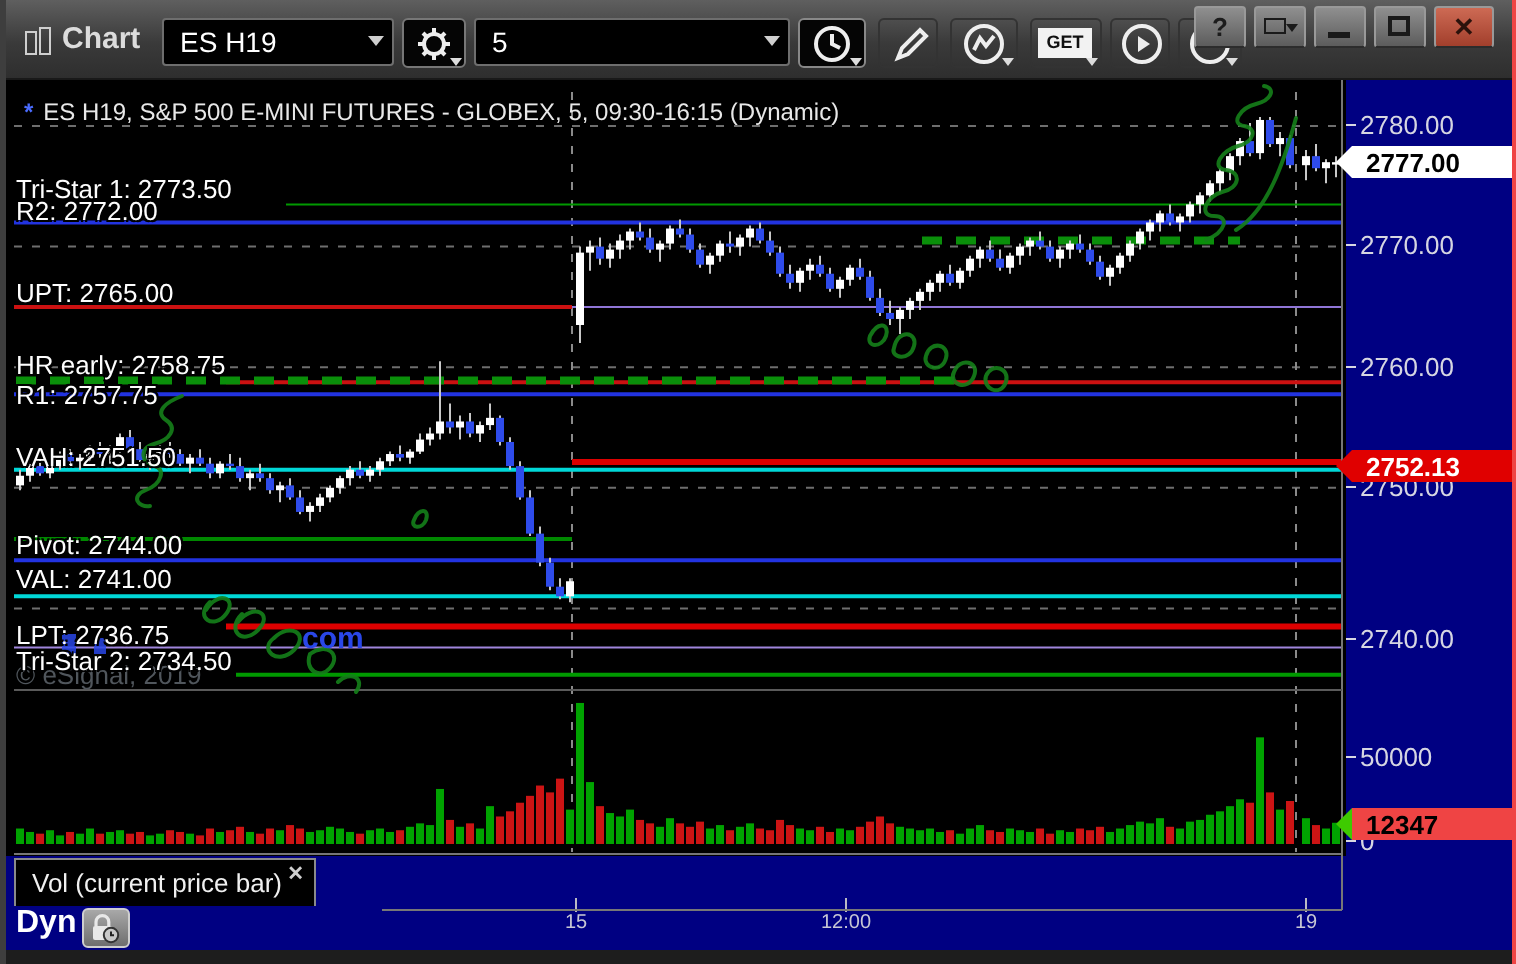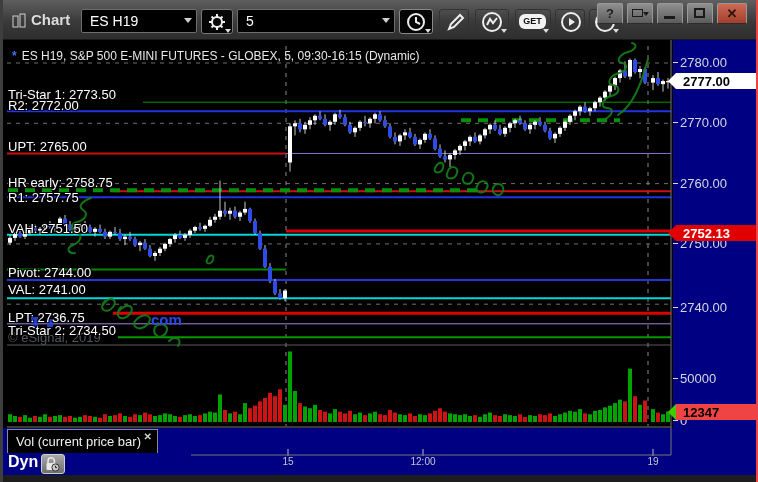--- a/index.html
+++ b/index.html
@@ -114,21 +114,21 @@
 
     <div class="tbtn" style="left:472px;width:34px;border-color:#333;background:none;">
       <svg width="28" height="23">
         <circle cx="13" cy="11" r="9" fill="none" stroke="#eee" stroke-width="2"></circle>
         <path d="M8 14 L11 8 L14 12 L18 7" fill="none" stroke="#eee" stroke-width="2"></path>
       </svg>
       <span class="mini-caret"></span>
     </div>
 
     <div class="tbtn" style="left:512px;width:36px;border-color:#333;background:none;">
-      <span style="position:absolute;left:3px;top:4px;width:27px;height:15px;background:#f2f2f2;border-radius:6px;
+      <span style="position:absolute;left:3px;top:4px;width:27px;height:15px;background:#f2f2f2;border-radius:0;
         color:#111;font-size:9px;font-weight:bold;text-align:center;line-height:15px;">GET</span>
       <span class="mini-caret"></span>
     </div>
 
     <div class="tbtn" style="left:552px;border-color:#333;background:none;">
       <svg width="24" height="23">
         <circle cx="12" cy="11" r="9" fill="none" stroke="#eee" stroke-width="2"></circle>
         <path d="M10 7 L16 11 L10 15 Z" fill="#eee"></path>
       </svg>
     </div>
@@ -630,21 +630,21 @@
   <div class="lvl" style="left:5px;top:310px;">LPT: 2736.75</div>
   <div class="lvl" style="left:5px;top:323px;">Tri-Star 2: 2734.50</div>
 
   <div class="watermark">© eSignal, 2019</div>
   <div class="wfrag">com</div>
 
   <div class="axis-label" style="top:55px;">2780.00</div>
   <div class="axis-label" style="top:115px;">2770.00</div>
   <div class="axis-label" style="top:176px;">2760.00</div>
   <div class="axis-label" style="top:236px;">2750.00</div>
-  <div class="axis-label" style="top:300px;">2740.00</div>
+  <div class="axis-label" style="top:312px;">2740.00</div>
   <div class="marker white" style="top:73px;">2777.00</div>
   <div class="marker red" style="top:225px;">2752.13</div>
   <div class="axis-label" style="top:371px;">50000</div>
   <div class="axis-label" style="top:413px;">0</div>
   <div class="marker green" style="top:404px;">12347</div>
 
   <div class="time-label" style="left:275px;width:20px;">15</div>
   <div class="time-label" style="left:400px;width:40px;">12:00</div>
   <div class="time-label" style="left:640px;width:20px;">19</div>
 

